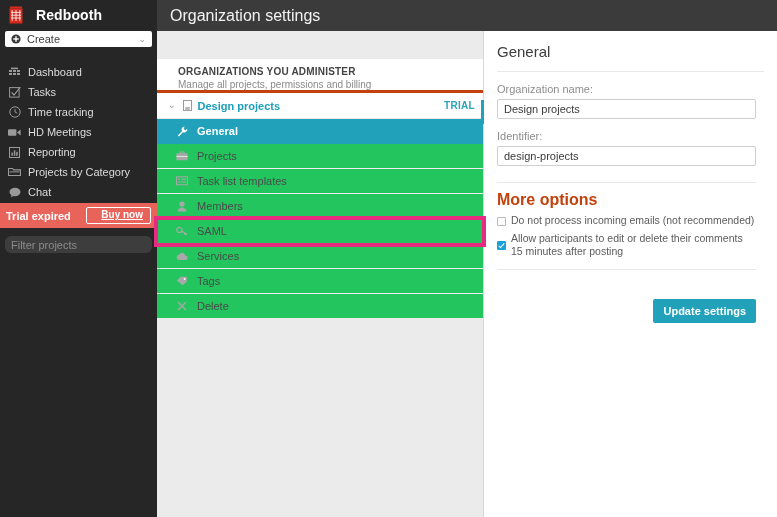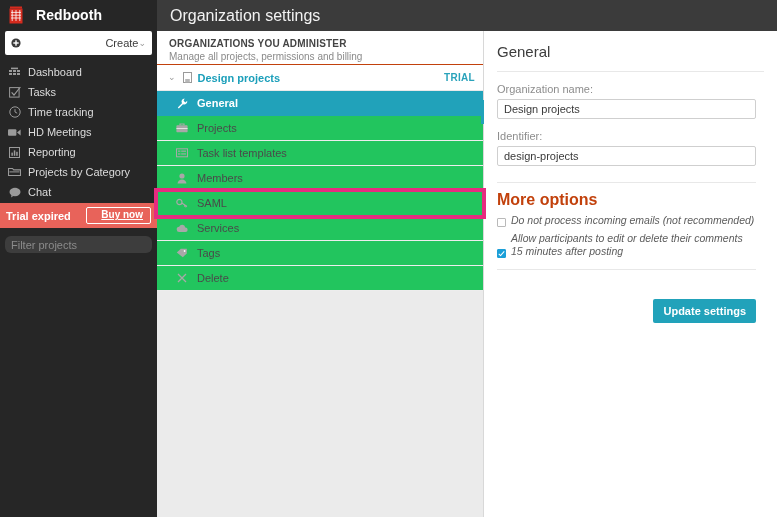--- a/index.html
+++ b/index.html
@@ -49,29 +49,28 @@
   .brand-name {
     color: #ffffff;
     font-size: 14px;
     font-weight: bold;
     letter-spacing: .1px;
   }
   .create-btn {
     position: absolute;
     left: 5px; top: 31px;
     width: 147px;
-    height: 24px;
+    height: 16px;
     background: #ffffff;
     border-radius: 2px;
     display: flex;
     align-items: center;
     box-sizing: border-box;
     padding: 0 6px;
     cursor: pointer;
-    text-align: right;
   }
   .create-btn .plus-ico {
     width: 10px; height: 10px;
     margin-right: 6px;
     flex: 0 0 auto;
   }
   .create-btn .create-label {
     font-size: 11px;
     color: #3b3b3b;
     flex: 1 1 auto;
@@ -178,24 +177,25 @@
     position: absolute;
     left: 157px; top: 31px;
     width: 327px;
     height: 486px;
     background: #ebebeb;
     box-sizing: border-box;
     border-right: 1px solid #d8d8d8;
   }
   .mid-head {
     background: #ffffff;
-    padding: 7px 0 8px 12px;
-    box-sizing: border-box;
-    border-bottom: 1px solid #c2410c;
+    padding: 7px 0 8px 21px;
+    box-sizing: border-box;
+    border-bottom: 3px solid #c2410c;
     height: 34px;
+    margin-top: 28px;
   }
   .mid-head-title {
     font-size: 10px;
     font-weight: bold;
     color: #444;
     letter-spacing: .2px;
     display: block;
   }
   .mid-head-sub {
     font-size: 10px;
@@ -330,23 +330,22 @@
   }
   .more-title {
     display: block;
     font-size: 16px;
     font-weight: bold;
     color: #c2410c;
     padding: 8px 0 0 13px;
   }
   .opt-row {
     display: flex;
-    align-items: flex-end;
+    align-items: center;
     padding: 5px 21px 0 13px;
-    font-style: italic;
   }
   .opt-row .cbx {
     width: 9px; height: 9px;
     box-sizing: border-box;
     border: 1px solid #b9b9b9;
     border-radius: 1px;
     margin: 1px 5px 0 0;
     flex: 0 0 auto;
     background: #fff;
   }

